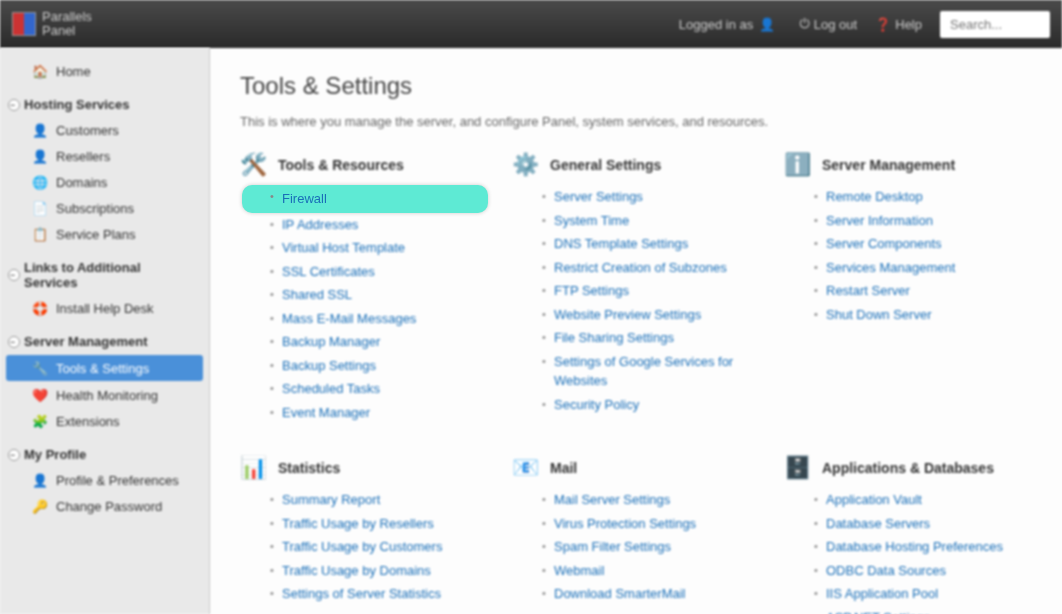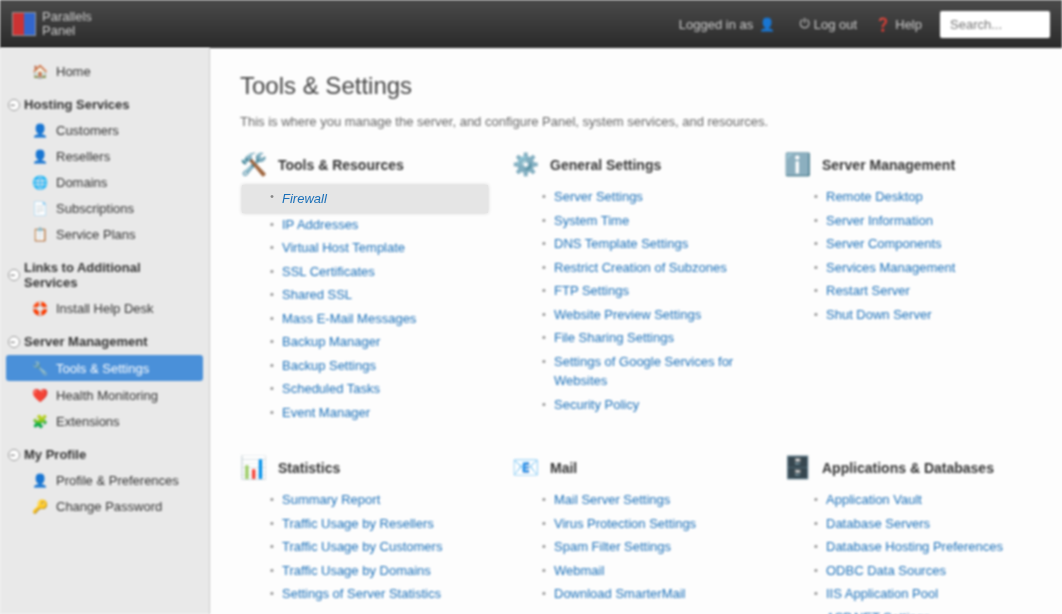--- a/index.html
+++ b/index.html
@@ -35,21 +35,21 @@
   
   .sections-grid { display: grid; grid-template-columns: 1fr 1fr 1fr; gap: 30px 24px; }
   .section { }
   .section-head { display: flex; align-items: center; gap: 10px; margin-bottom: 6px; }
   .section-icon { width: 28px; height: 28px; display: inline-flex; align-items: center; justify-content: center; font-size: 22px; }
   .section-title { font-weight: bold; font-size: 14px; color: #333; }
   .section-links { list-style: none; padding-left: 42px; }
   .section-links li { position: relative; padding: 2px 0; line-height: 1.5; }
   .section-links li::before { content: "•"; position: absolute; left: -12px; color: #888; font-size: 11px; top: 3px; }
   .section-links a { color: #1a6fb8; text-decoration: none; cursor: pointer; }
-  .section-links li.highlight { background: #e5e5e5; box-shadow: 0 0 4px rgba(0,0,0,.2); margin-left: -40px; padding: 4px 10px 4px 40px; border-radius: 0; font-style: italic; }
+  .section-links li.highlight { background: #5eead4; box-shadow: 0 0 4px rgba(0,0,0,.2); margin-left: -40px; padding: 4px 10px 4px 40px; border-radius: 10px; }
   .section-links li.highlight::before { left: 28px; }
   .section-links li.highlight a { color: #1a6fb8; font-weight: normal; }
 
   
   .blurred { filter: blur(1.1px); }
   .no-blur { filter: none !important; }
 </style>
 </head>
 <body>
 

